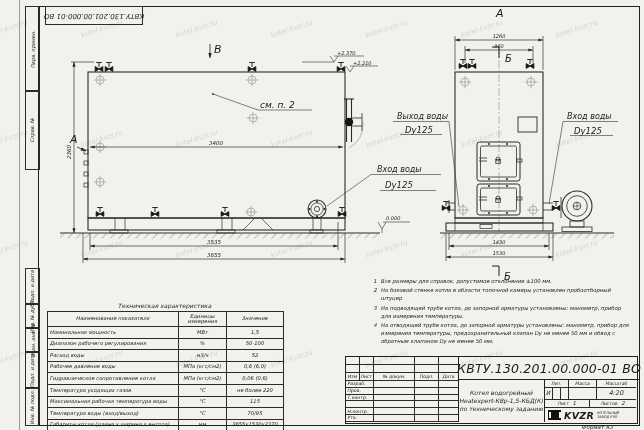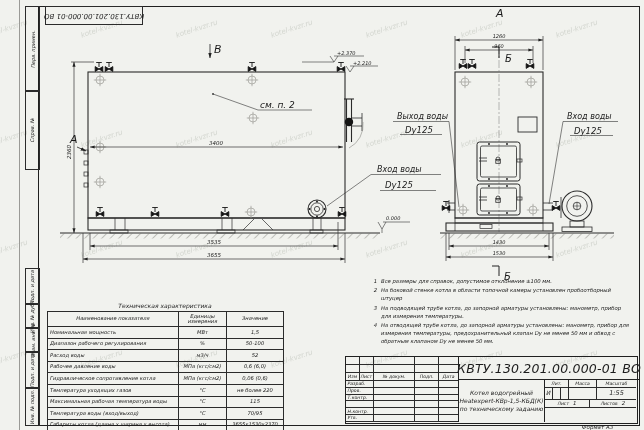--- a/index.html
+++ b/index.html
@@ -549,30 +549,40 @@
         <div class="tr" style="height:8px;">
           <div style="width:24px">Лит.</div>
           <div style="width:28px">Масса</div>
           <div style="width:39px">Масштаб</div>
         </div>
         <div class="tr" style="height:12px;">
           <div style="width:8px;font-size:6px">И</div>
           <div style="width:8px"></div>
             <div style="width:8px"></div>
           <div style="width:28px"></div>
-          <div style="width:39px;font-size:6.5px">1:55</div>
+          <div style="width:39px;font-size:6.5px">4:20</div>
         </div>
         <div class="tr" style="height:8px;">
           <div style="width:45px;gap:4px">
             <span>Лист</span>
               <span style="font-size:5.5px">1</span>
           </div>
           <div style="width:46px;gap:4px">
             <span>Листов</span>
               <span style="font-size:5.5px">2</span>
           </div>
         </div>
+        <div class="logo-row" style="height:12px;">
+          <div class="logo-box">
+              <i></i>
+            </div>
+          <div class="logo-txt">KVZR</div>
+          <div class="logo-cap">
+            <div>КОТЕЛЬНЫЙ</div>
+            <div>ЗАВОД РЭП</div>
+          </div>
+        </div>
       </div>
     </div>
   </div>
 
   <div class="abs fmt" style="left:560px;top:423.5px;width:75px;text-align:center;">Формат  А3</div>
 </div>
 
 </body></html>

